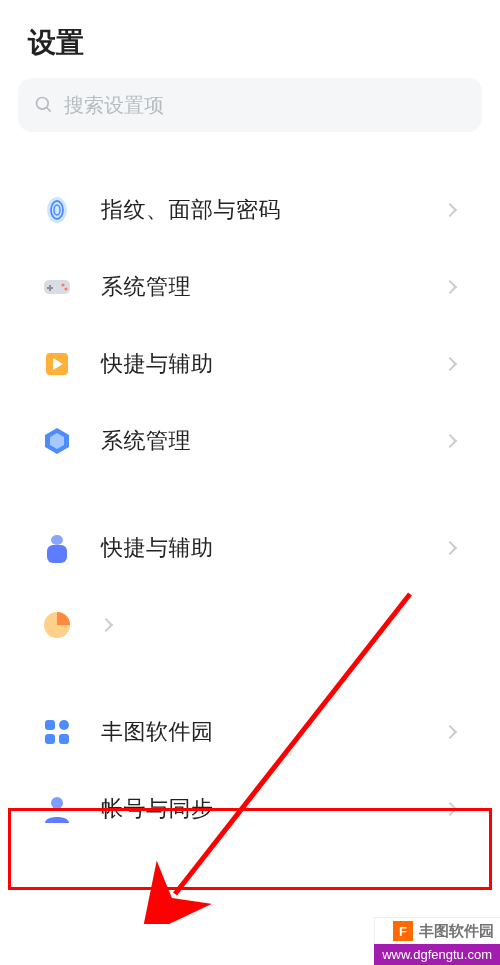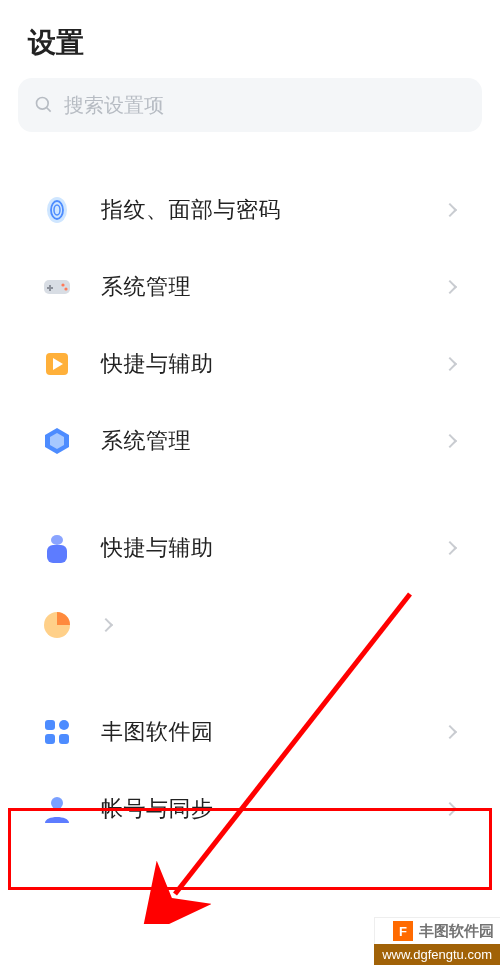--- a/index.html
+++ b/index.html
@@ -115,21 +115,21 @@
   }
   .wm-logo {
     width: 20px; height: 20px;
     background: #ff6a00;
     margin-right: 6px;
     display:flex;align-items:center;justify-content:center;
     color:#fff;font-size:13px;font-weight:bold;
   }
   .wm-top span { font-size: 15px; font-weight: 600; color:#737373; }
   .wm-bottom {
-    background: #a16207;
+    background: #a21caf;
     color: #fff;
     font-size: 13px;
     padding: 3px 8px;
     text-align: right;
   }
 
   
   .ic { width: 32px; height: 32px; }
 </style>
 </head>

